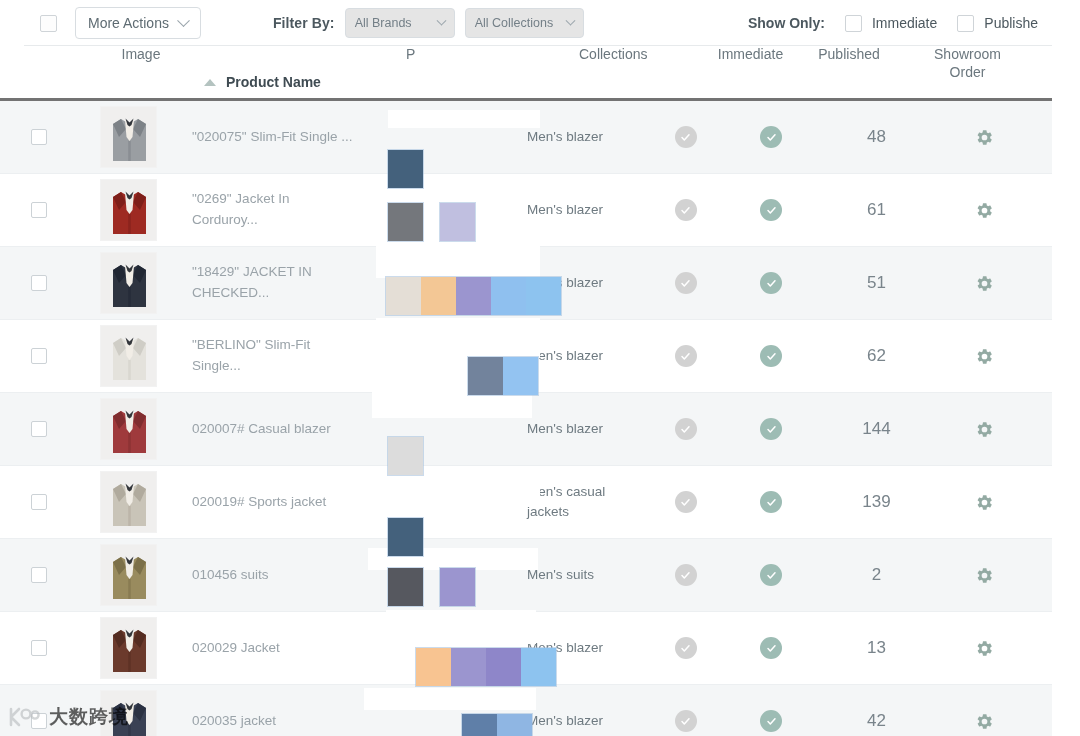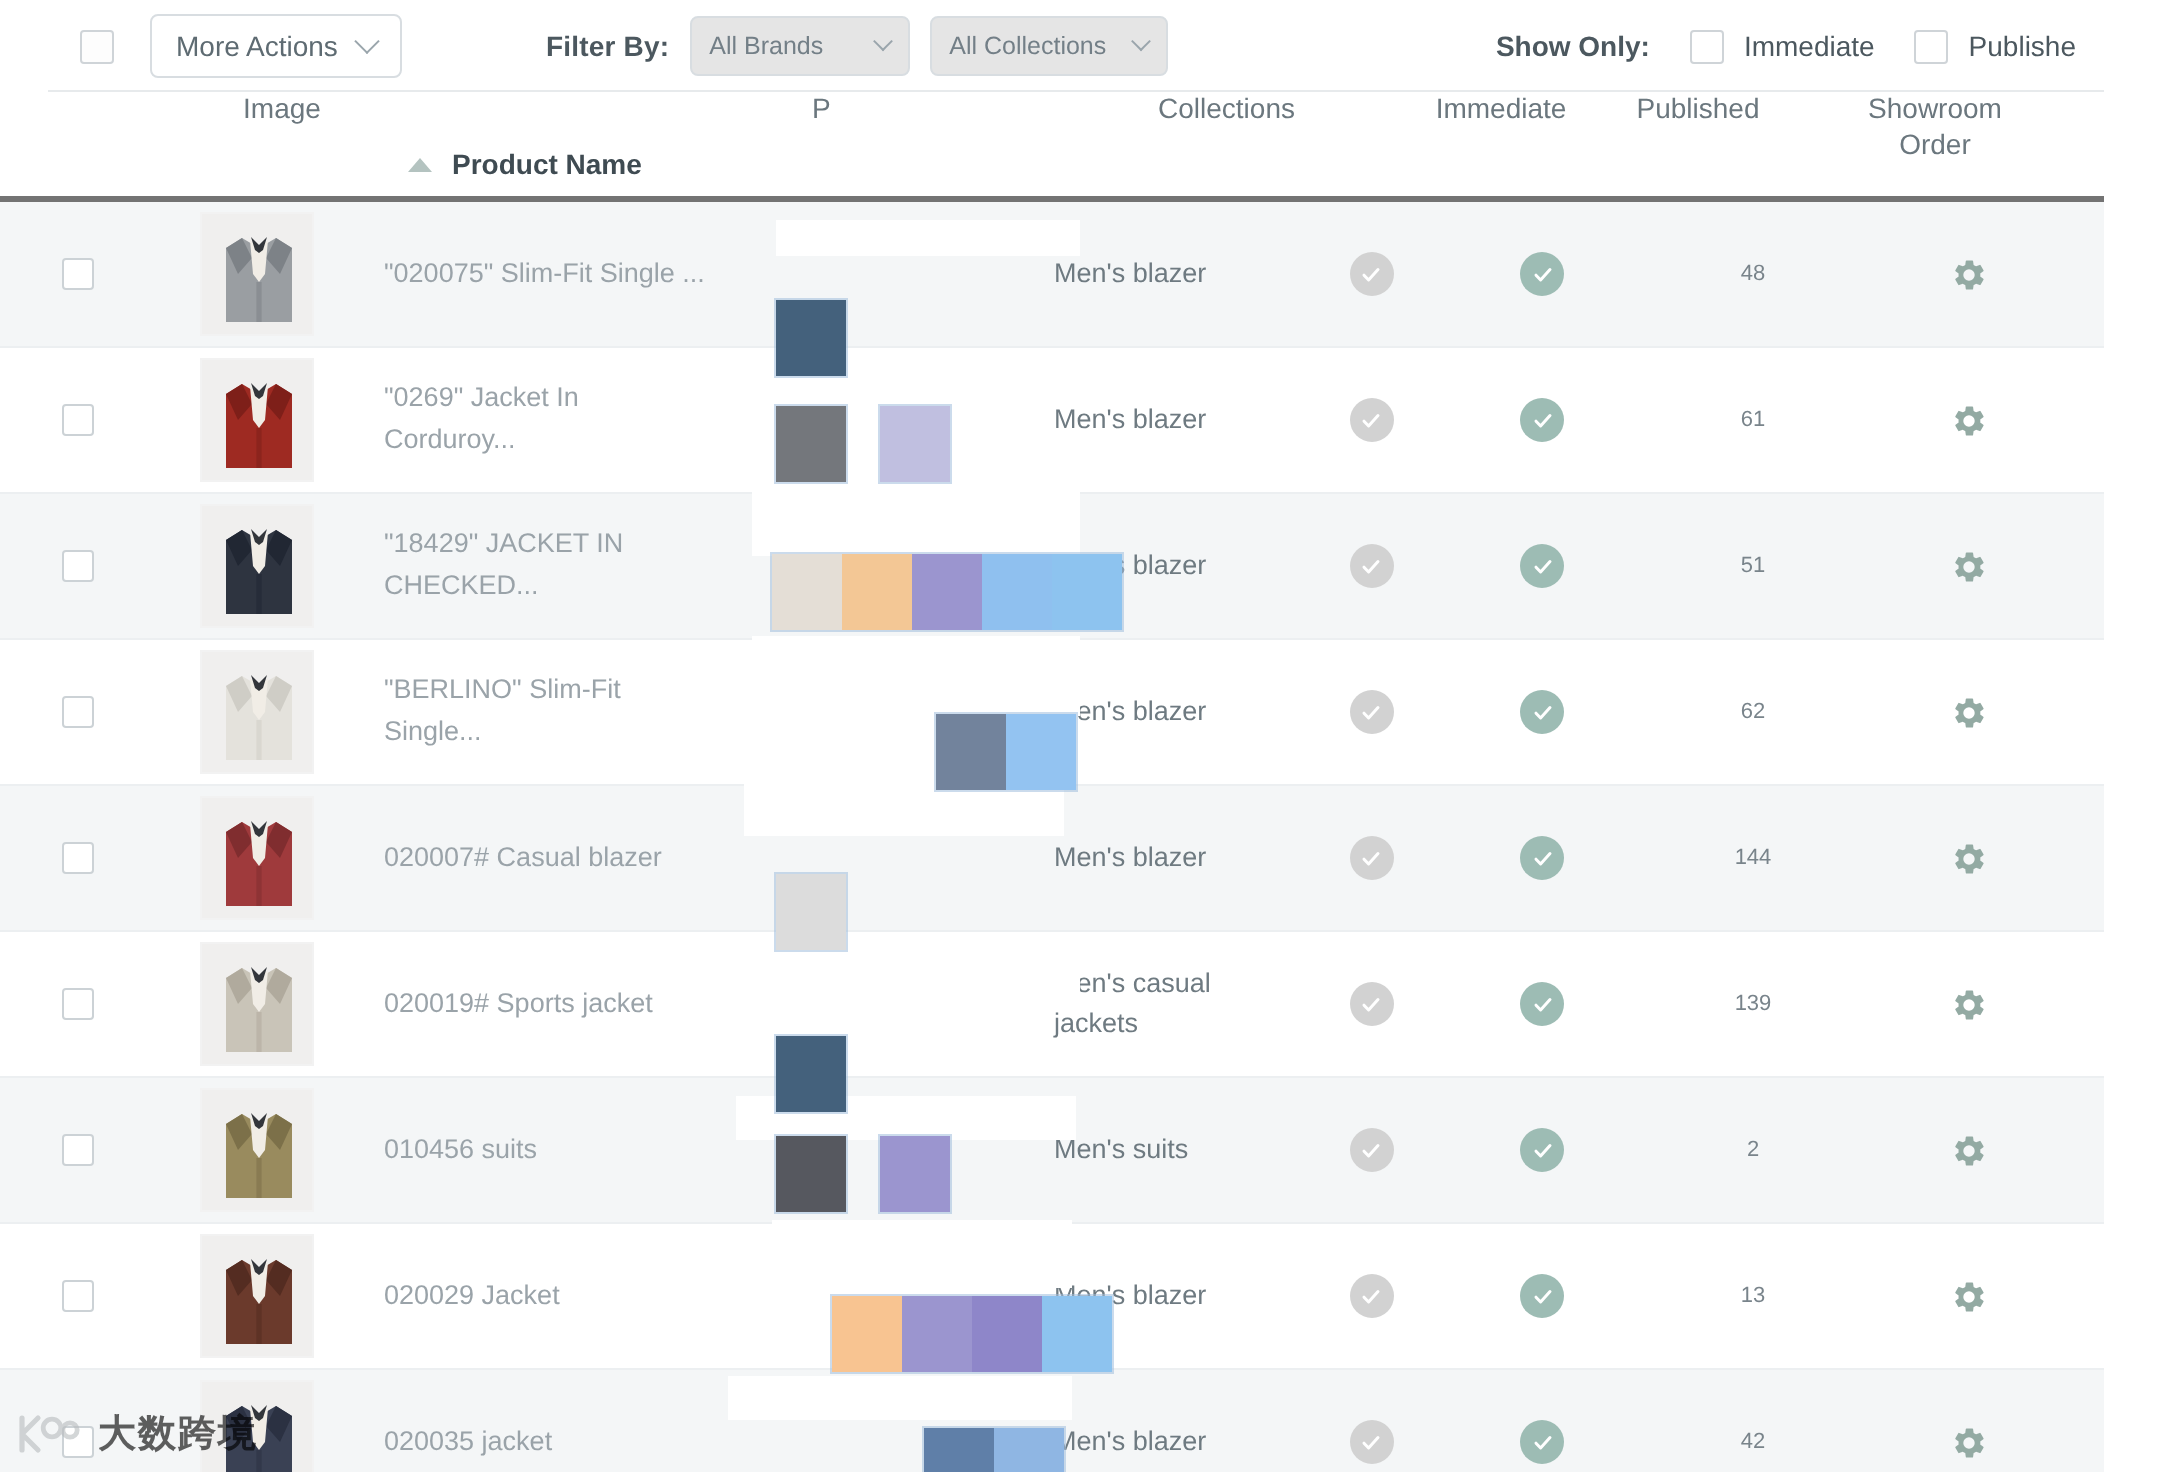--- a/index.html
+++ b/index.html
@@ -199,21 +199,21 @@
   }
 
   .coll {
     font-size: 13.5px;
     color: #6e7a81;
     line-height: 1.45;
     text-align: right;
   }
 
   .order {
-    font-size: 11px;
+    font-size: 17px;
     color: #79848b;
   }
 
   .circ {
     width: 22px; height: 22px;
     border-radius: 50%;
     display: flex;
     align-items: center;
     justify-content: center;
   }

